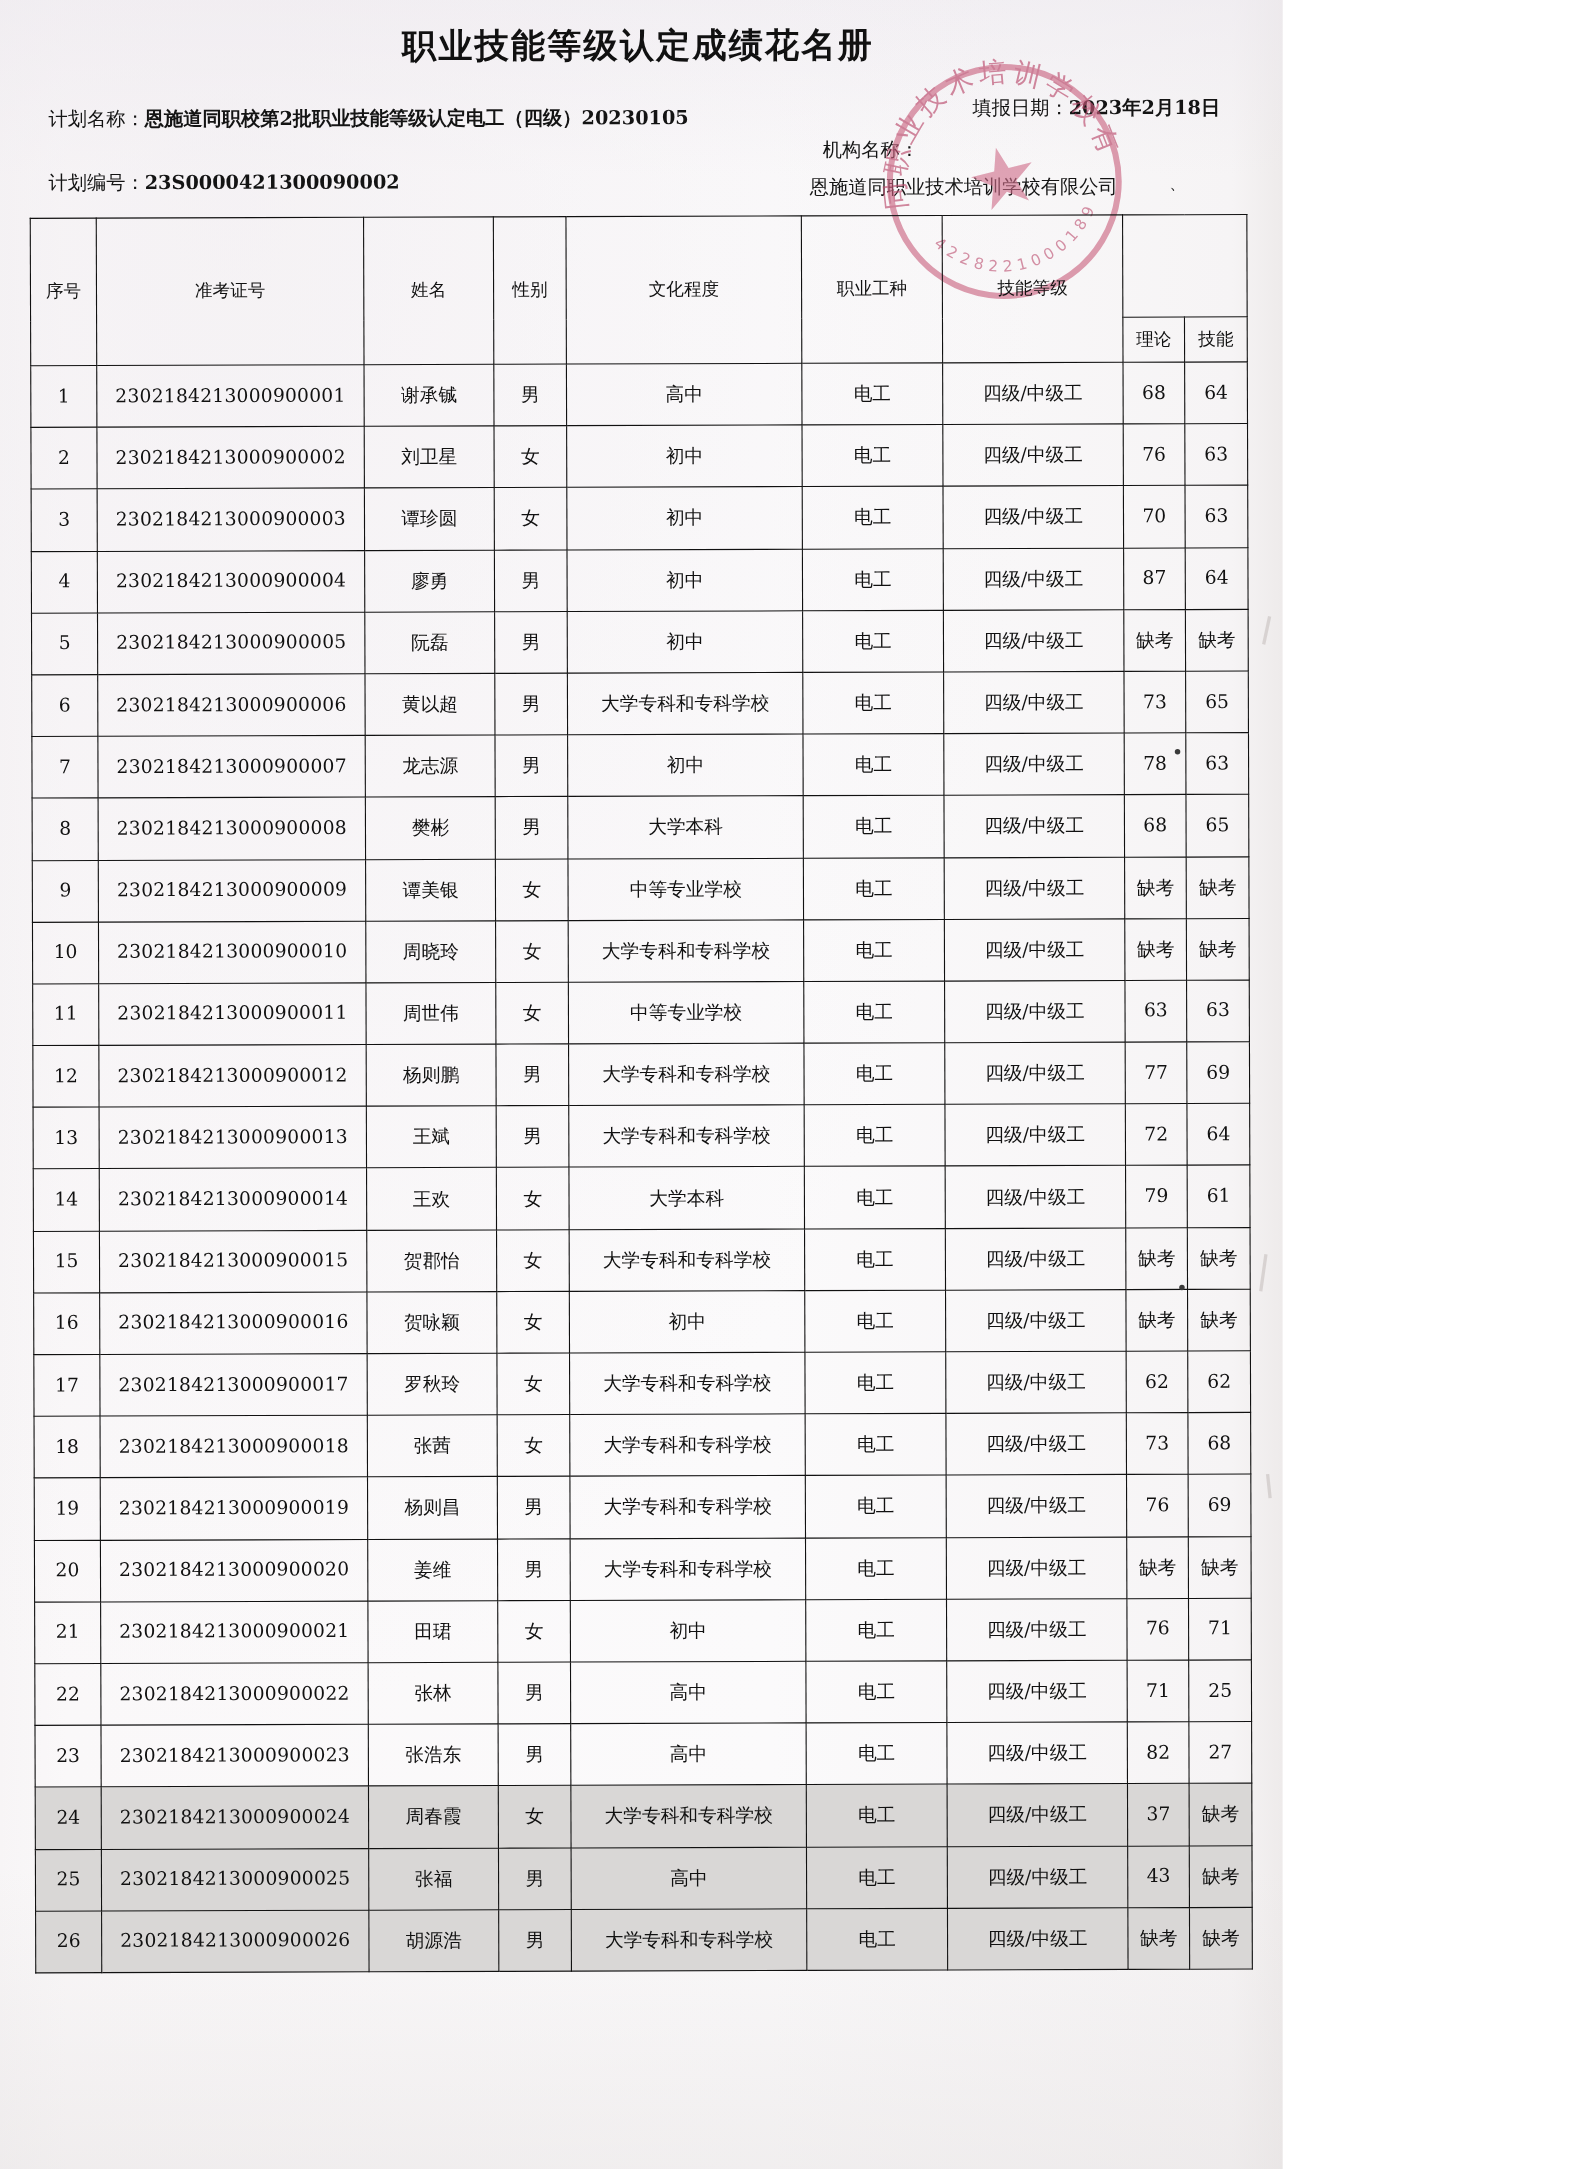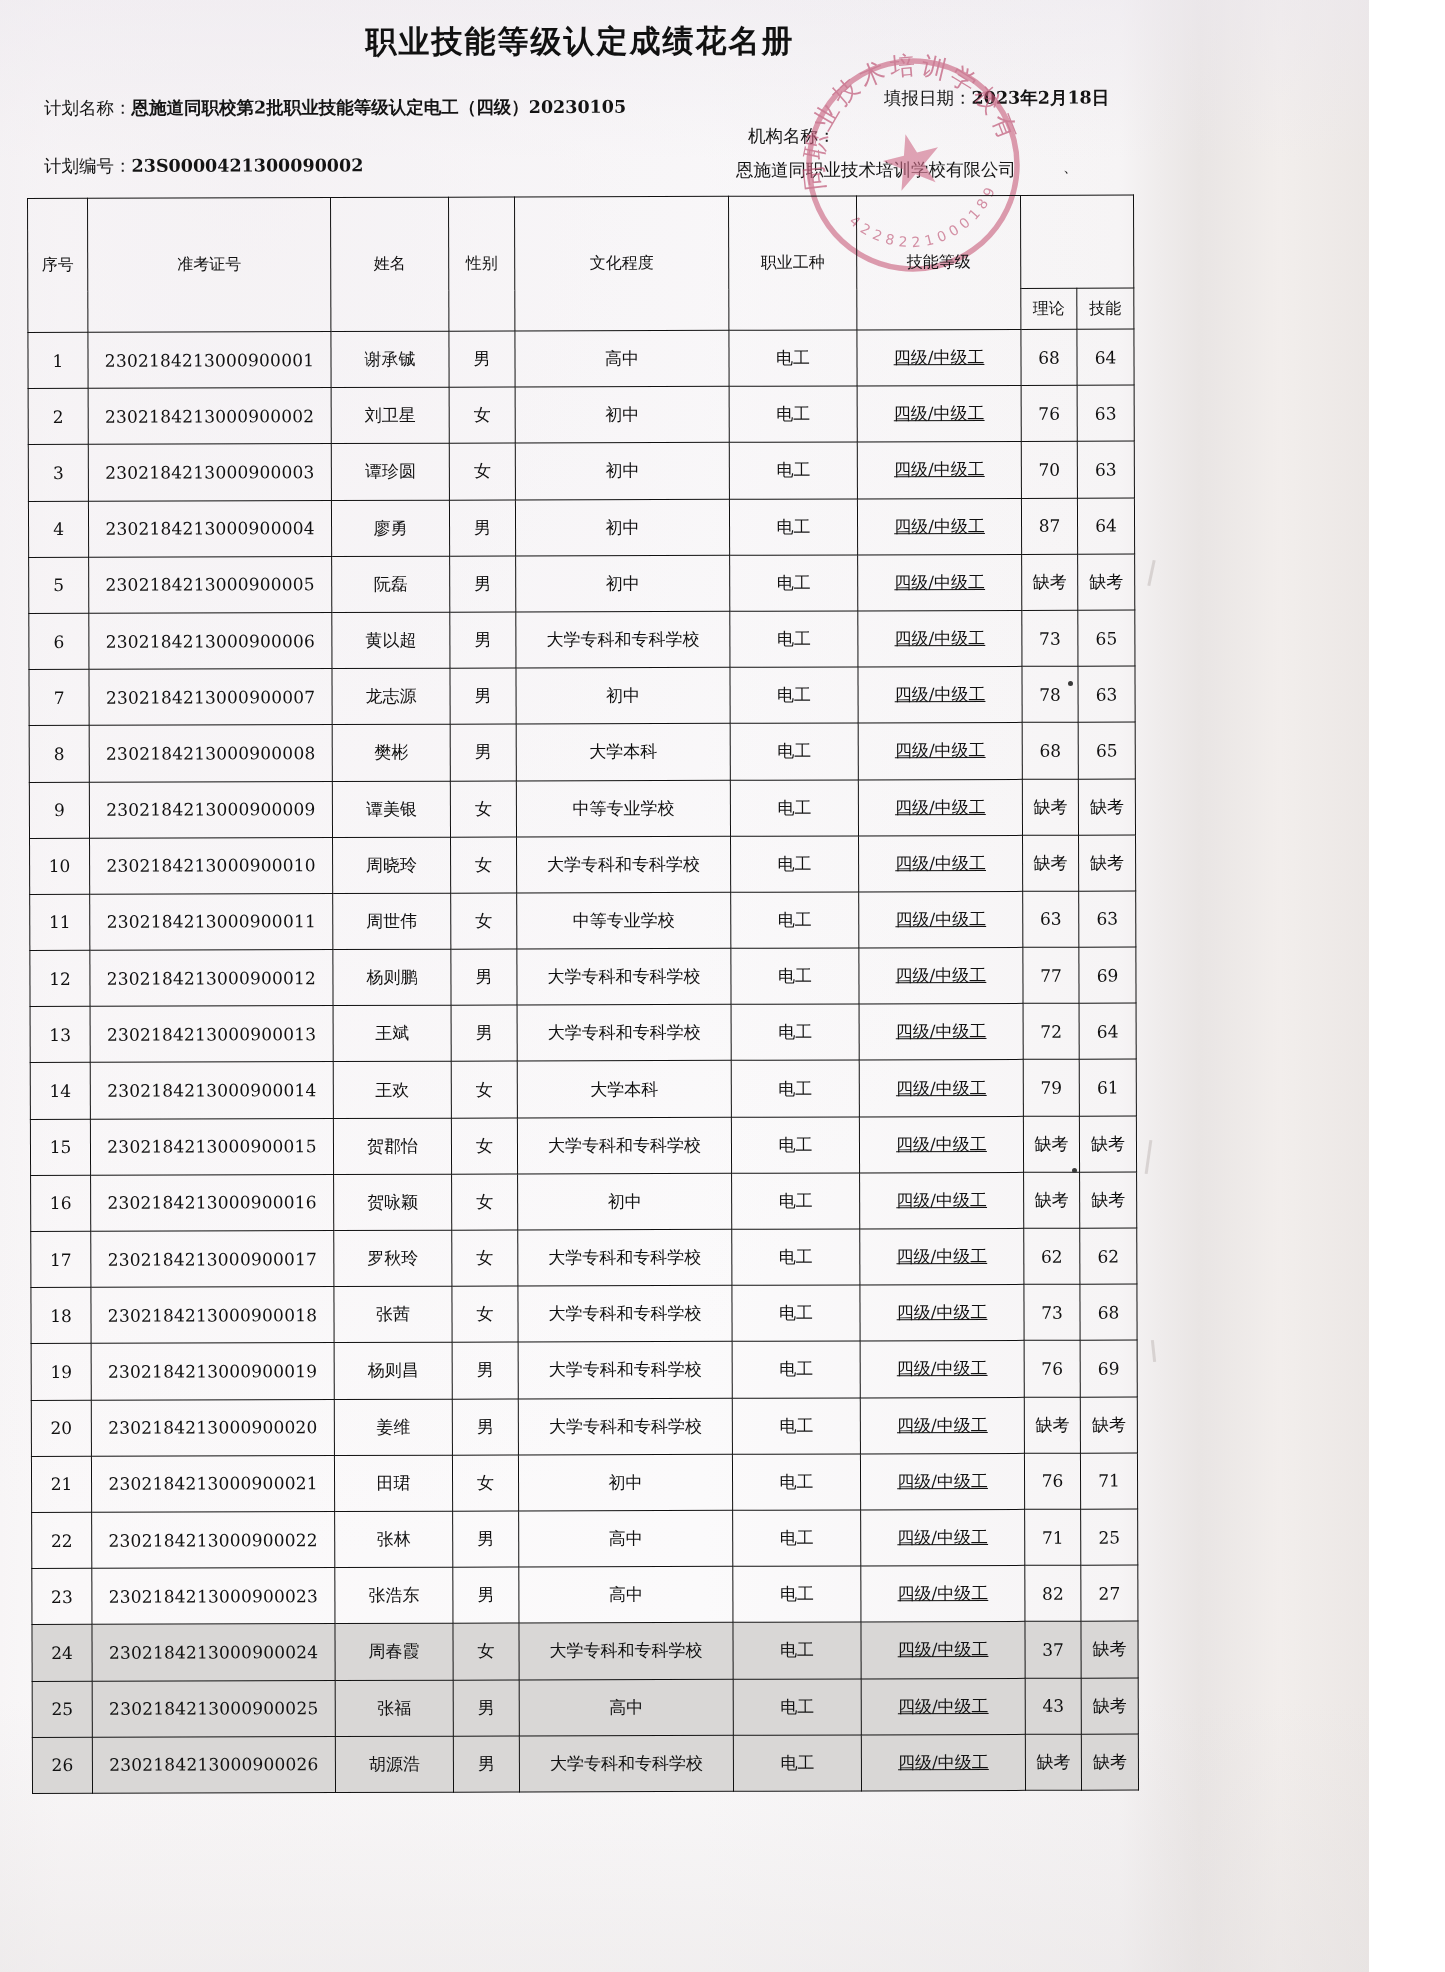--- a/index.html
+++ b/index.html
@@ -10,21 +10,21 @@
     width: 1445px;
     height: 1972px;
     background: #ffffff;
     font-family: "Liberation Serif", "DejaVu Serif", serif;
     overflow: hidden;
   }
 
   
   #page-canvas {
     position: relative;
-    width: 1369px;
+    width: 1166px;
     height: 1972px;
     background: linear-gradient(90deg,
         #f7f5f6 0px, #faf8f9 60px, #fbfafb 700px, #f6f4f5 1120px,
         #efecec 1160px, #e9e5e4 1200px, #f2eeec 1280px, #e6e1df 1445px);
   }
 
   
   #paper-shade {
     position: absolute;
     inset: 0;
@@ -117,21 +117,21 @@
   col.c-admit  { width: 243px; }
   col.c-name   { width: 118px; }
   col.c-sex    { width: 66px; }
   col.c-edu    { width: 214px; }
   col.c-job    { width: 128px; }
   col.c-level  { width: 164px; }
   col.c-theory { width: 56px; }
   col.c-skill  { width: 57px; }
 
   td.cell-admit { font-size: 18px; letter-spacing: 0.2px; margin-top: 47px; }
-  td.cell-level { font-size: 17px; text-decoration: underline; }
+  td.cell-level { font-size: 17px; }
   td.cell-score { font-size: 18px; }
 
   tr.row-shaded td { background: #d9d7d6; }
 
   
   #roster-table { transform: rotate(-0.18deg); transform-origin: 0 0; }
   .doc-title, .meta-line { transform: rotate(-0.12deg); transform-origin: 0 0; }
 
   
   .pen-mark {

